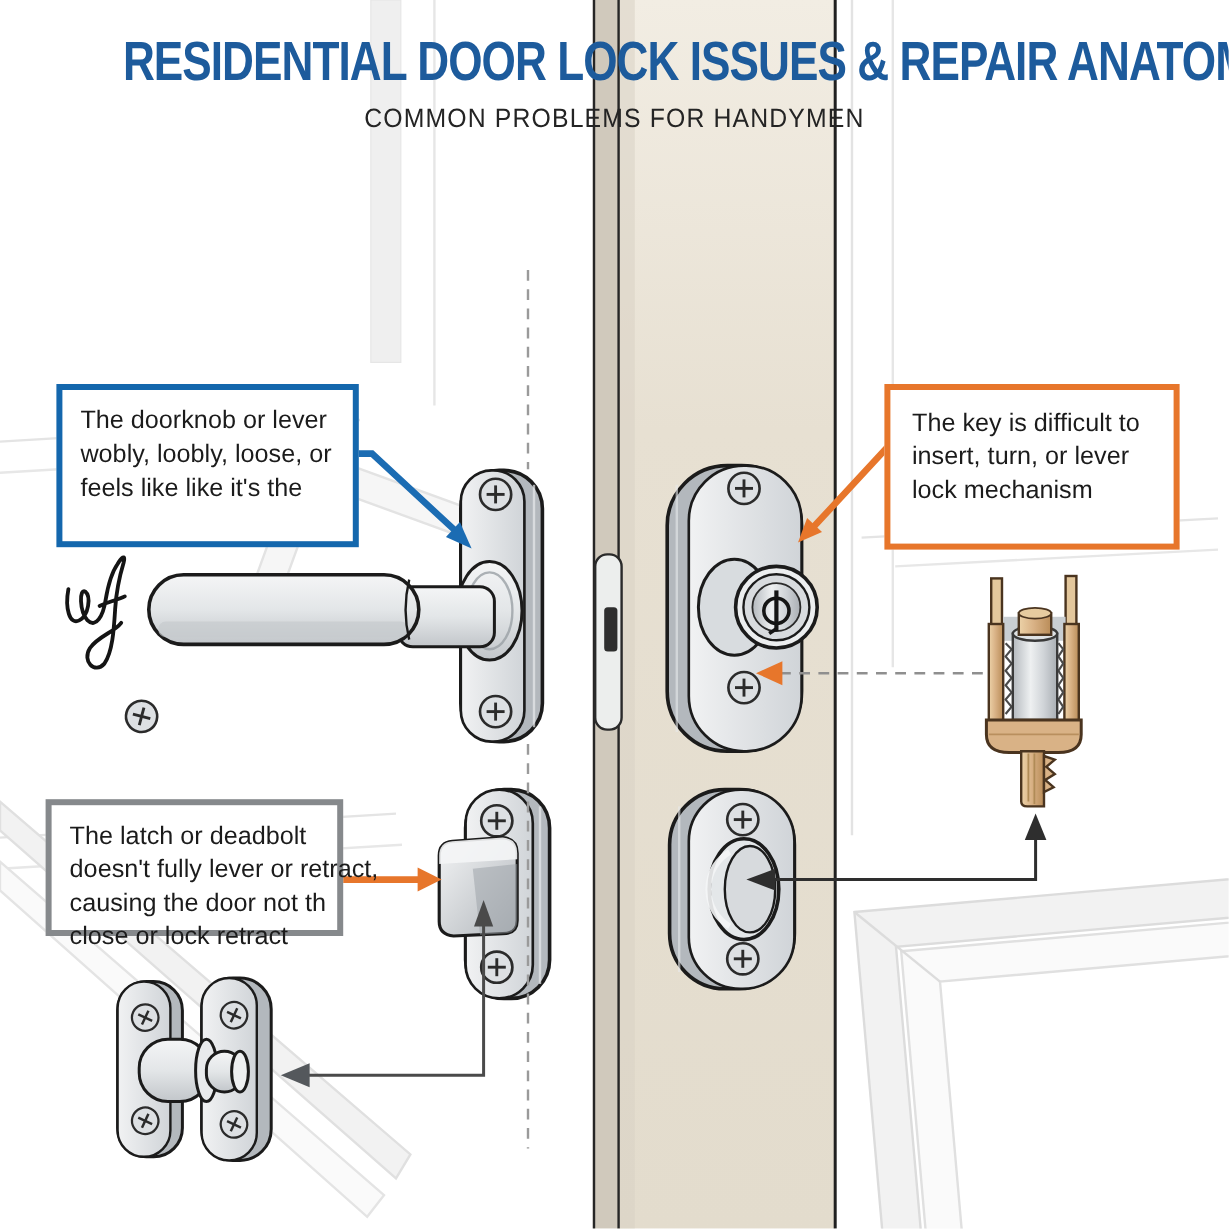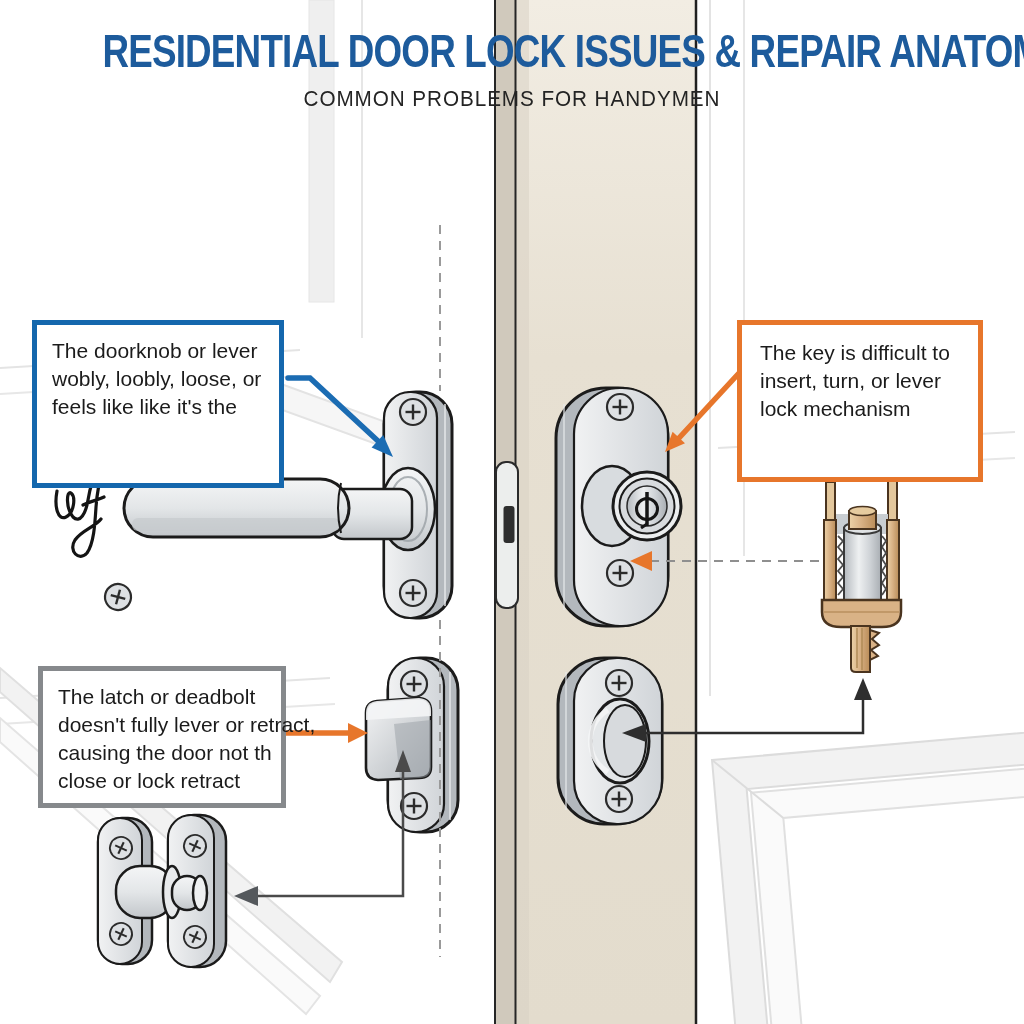--- a/index.html
+++ b/index.html
@@ -8,24 +8,24 @@
   .stage svg.art{position:absolute;left:0;top:0;}
   .hdr-title{position:absolute;left:0;top:24px;width:1024px;text-align:center;
     font-size:46px;font-weight:800;letter-spacing:-1px;color:#1d5b9c;
     transform:scaleX(0.80);transform-origin:50% 50%;white-space:nowrap;}
   .hdr-sub{position:absolute;left:0;top:86px;width:1024px;text-align:center;
     font-size:22px;font-weight:500;letter-spacing:1px;color:#242424;
     transform:scaleX(0.94);transform-origin:50% 50%;white-space:nowrap;}
   .callout{position:absolute;background:#ffffff;box-sizing:border-box;
     padding:12px 6px 0 15px;}
   .callout .cl{font-size:21px;line-height:28px;color:#1b1b1b;white-space:nowrap;}
-  .co-blue{left:32px;top:320px;width:252px;height:168px;border:5px solid #1467ad;}
-  .co-orange{left:737px;top:320px;width:246px;height:162px;border:5px solid #e7762b;
+  .co-blue{left:47px;top:320px;width:252px;height:136px;border:5px solid #1467ad;}
+  .co-orange{left:737px;top:320px;width:246px;height:138px;border:5px solid #e7762b;
     padding-left:18px;padding-top:14px;}
-  .co-gray{left:38px;top:666px;width:248px;height:142px;border:5px solid #86898c;}
+  .co-gray{left:38px;top:666px;width:248px;height:114px;border:5px solid #86898c;}
 </style>
 </head>
 <body>
 
 <div class="stage">
 
 <svg class="art" width="1024" height="1024" viewBox="0 0 1024 1024">
   <defs>
     <linearGradient id="gMetal" x1="0" y1="0" x2="1" y2="0">
       <stop offset="0" stop-color="#f1f2f3"></stop>

